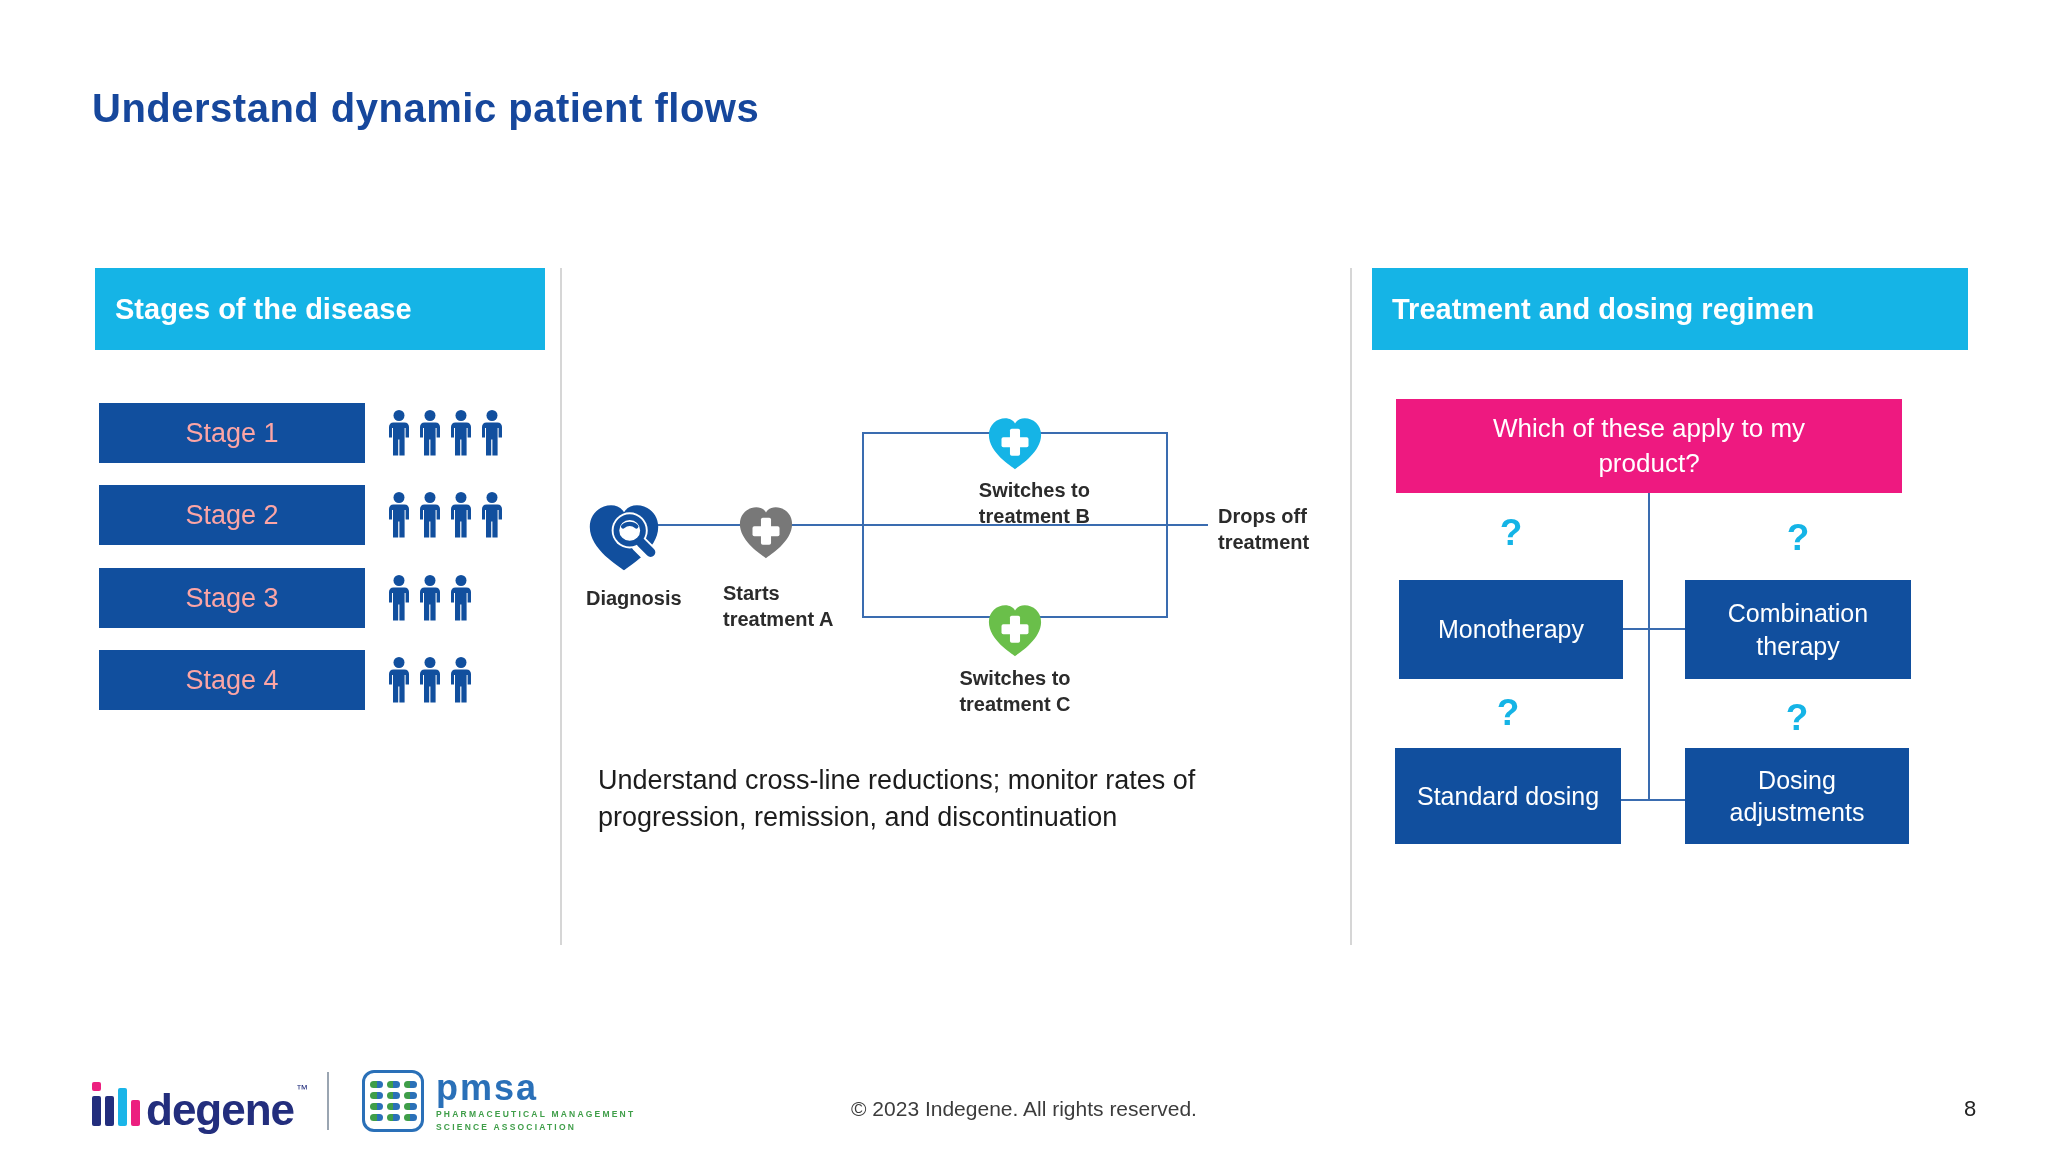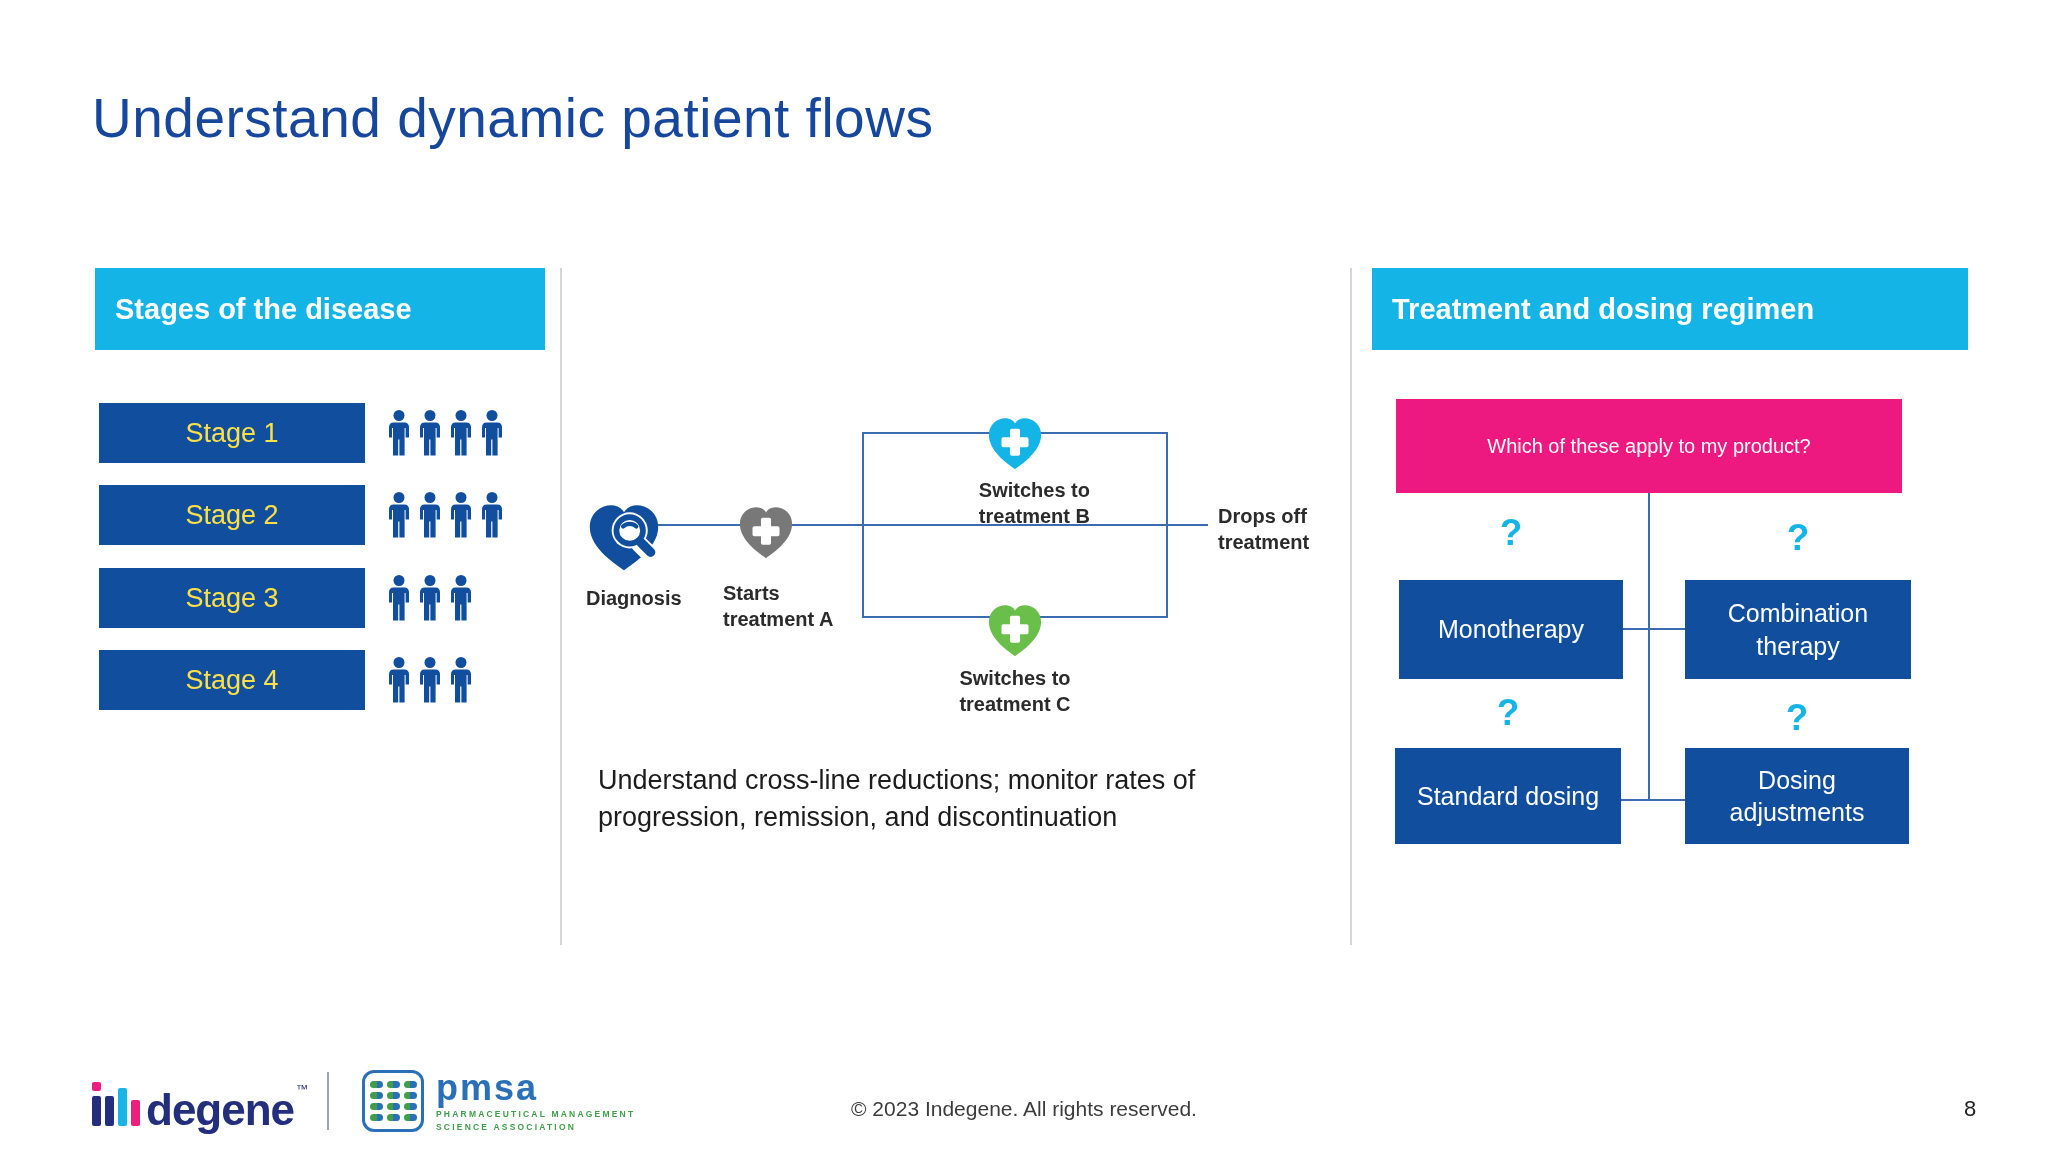--- a/index.html
+++ b/index.html
@@ -2,56 +2,56 @@
 <html style="--cyan: #15b4e6; --dark-blue: #114f9e; --title-blue: #16479c; --pink: #ee1980; --green: #6abf4a; --gray-heart: #787878; --line-blue: #3a6cb0; --divider: #d6d6d6; --logo-navy: #232e7d; --logo-pink: #ec1f7f; --logo-cyan: #1ab5e8; --pmsa-blue: #2a70b8; --pmsa-green: #3f9e49;"><head>
 <meta charset="utf-8">
 <style>
   html,body{margin:0;padding:0;background:#ffffff;}
   body{font-family:"Liberation Sans","DejaVu Sans",sans-serif;}
   #slide{position:relative;width:2048px;height:1152px;background:#ffffff;overflow:hidden;}
 
   .abs{position:absolute;}
 
   
-  #title{left:92px;top:86px;font-size:55px;font-weight:400;color:var(--title-blue,#16479c);letter-spacing:.5px;}
+  #title{left:92px;top:86px;font-size:40px;font-weight:700;color:var(--title-blue,#16479c);letter-spacing:.5px;}
 
   
   .col-header{top:268px;height:82px;background:var(--cyan,#15b4e6);color:#fff;
     font-size:29px;font-weight:bold;display:flex;align-items:center;padding-left:20px;box-sizing:border-box;}
   #hdr-stages{left:95px;width:450px;}
   #hdr-movement{left:575px;width:760px;}
   #hdr-treatment{left:1372px;width:596px;}
 
   .v-divider{top:268px;width:2px;height:677px;background:var(--divider,#d6d6d6);}
   #divider-1{left:560px;} #divider-2{left:1350px;}
 
   
   .stage-row{left:99px;height:60px;display:flex;align-items:center;}
-  .stage-box{width:266px;height:60px;background:var(--dark-blue,#114f9e);color:#fde047;
+  .stage-box{width:266px;height:60px;background:var(--dark-blue,#114f9e);color:#fca5a5;
     display:flex;align-items:center;justify-content:center;font-size:27px;}
   .people{margin-left:22px;display:flex;gap:7px;align-items:center;}
   .person{width:24px;height:46px;fill:var(--dark-blue,#114f9e);}
 
   
   .flow-line{background:var(--line-blue,#3a6cb0);}
   #main-flow-line{left:645px;top:524px;width:563px;height:2px;}
   #switch-rect{left:862px;top:432px;width:306px;height:186px;border:2px solid var(--line-blue,#3a6cb0);box-sizing:border-box;background:transparent;}
   .heart{position:absolute;}
   .node-label{position:absolute;font-size:20px;font-weight:bold;color:#2b2b2b;line-height:1.3;}
   #lbl-diagnosis{left:586px;top:585px;}
   #lbl-starts{left:723px;top:580px;width:130px;}
   #lbl-switch-b{left:940px;top:477px;width:150px;text-align:right;}
   #lbl-switch-c{left:940px;top:665px;width:150px;text-align:center;}
   #lbl-drops{left:1218px;top:503px;width:112px;}
   .caption{left:598px;font-size:27px;color:#1c1c1c;}
   #caption-1{top:765px;} #caption-2{top:802px;}
 
   
   #question-box{left:1396px;top:399px;width:506px;height:94px;background:var(--pink,#ee1980);
-    color:#fff;font-size:20px;display:flex;align-items:center;justify-content:center;text-align:left;
+    color:#fff;font-size:26px;display:flex;align-items:center;justify-content:center;text-align:center;
     padding:0 58px;box-sizing:border-box;line-height:1.35;}
   #treat-vline{left:1648px;top:493px;width:2px;height:308px;}
   #treat-hline-1{left:1623px;top:628px;width:62px;height:2px;}
   #treat-hline-2{left:1621px;top:799px;width:64px;height:2px;}
   .opt-box{background:var(--dark-blue,#114f9e);color:#fff;font-size:25px;display:flex;align-items:center;
     justify-content:center;text-align:center;line-height:1.3;padding:0 14px;box-sizing:border-box;}
   #opt-0{left:1399px;top:580px;width:224px;height:99px;}
   #opt-1{left:1685px;top:580px;width:226px;height:99px;}
   #opt-2{left:1395px;top:748px;width:226px;height:96px;}
   #opt-3{left:1685px;top:748px;width:224px;height:96px;}

